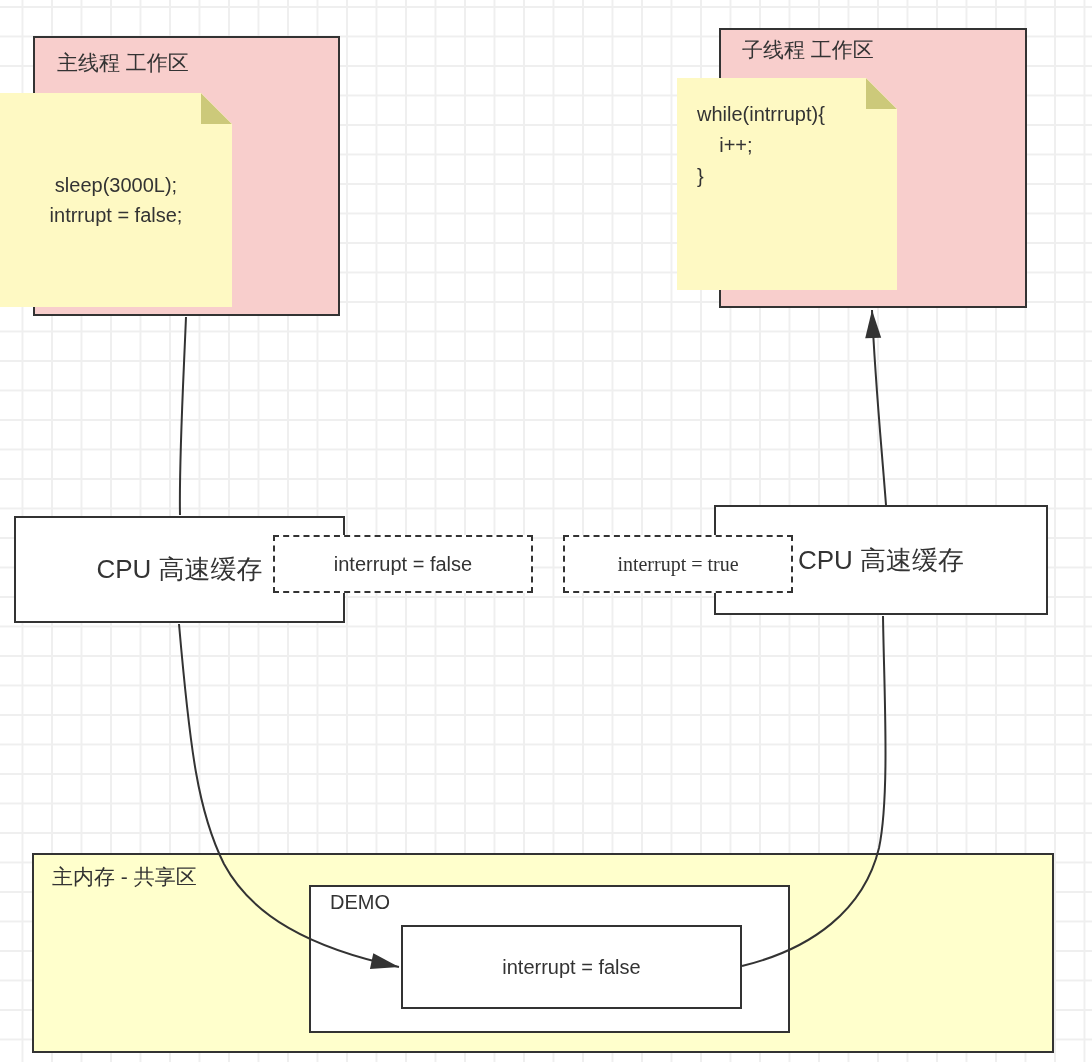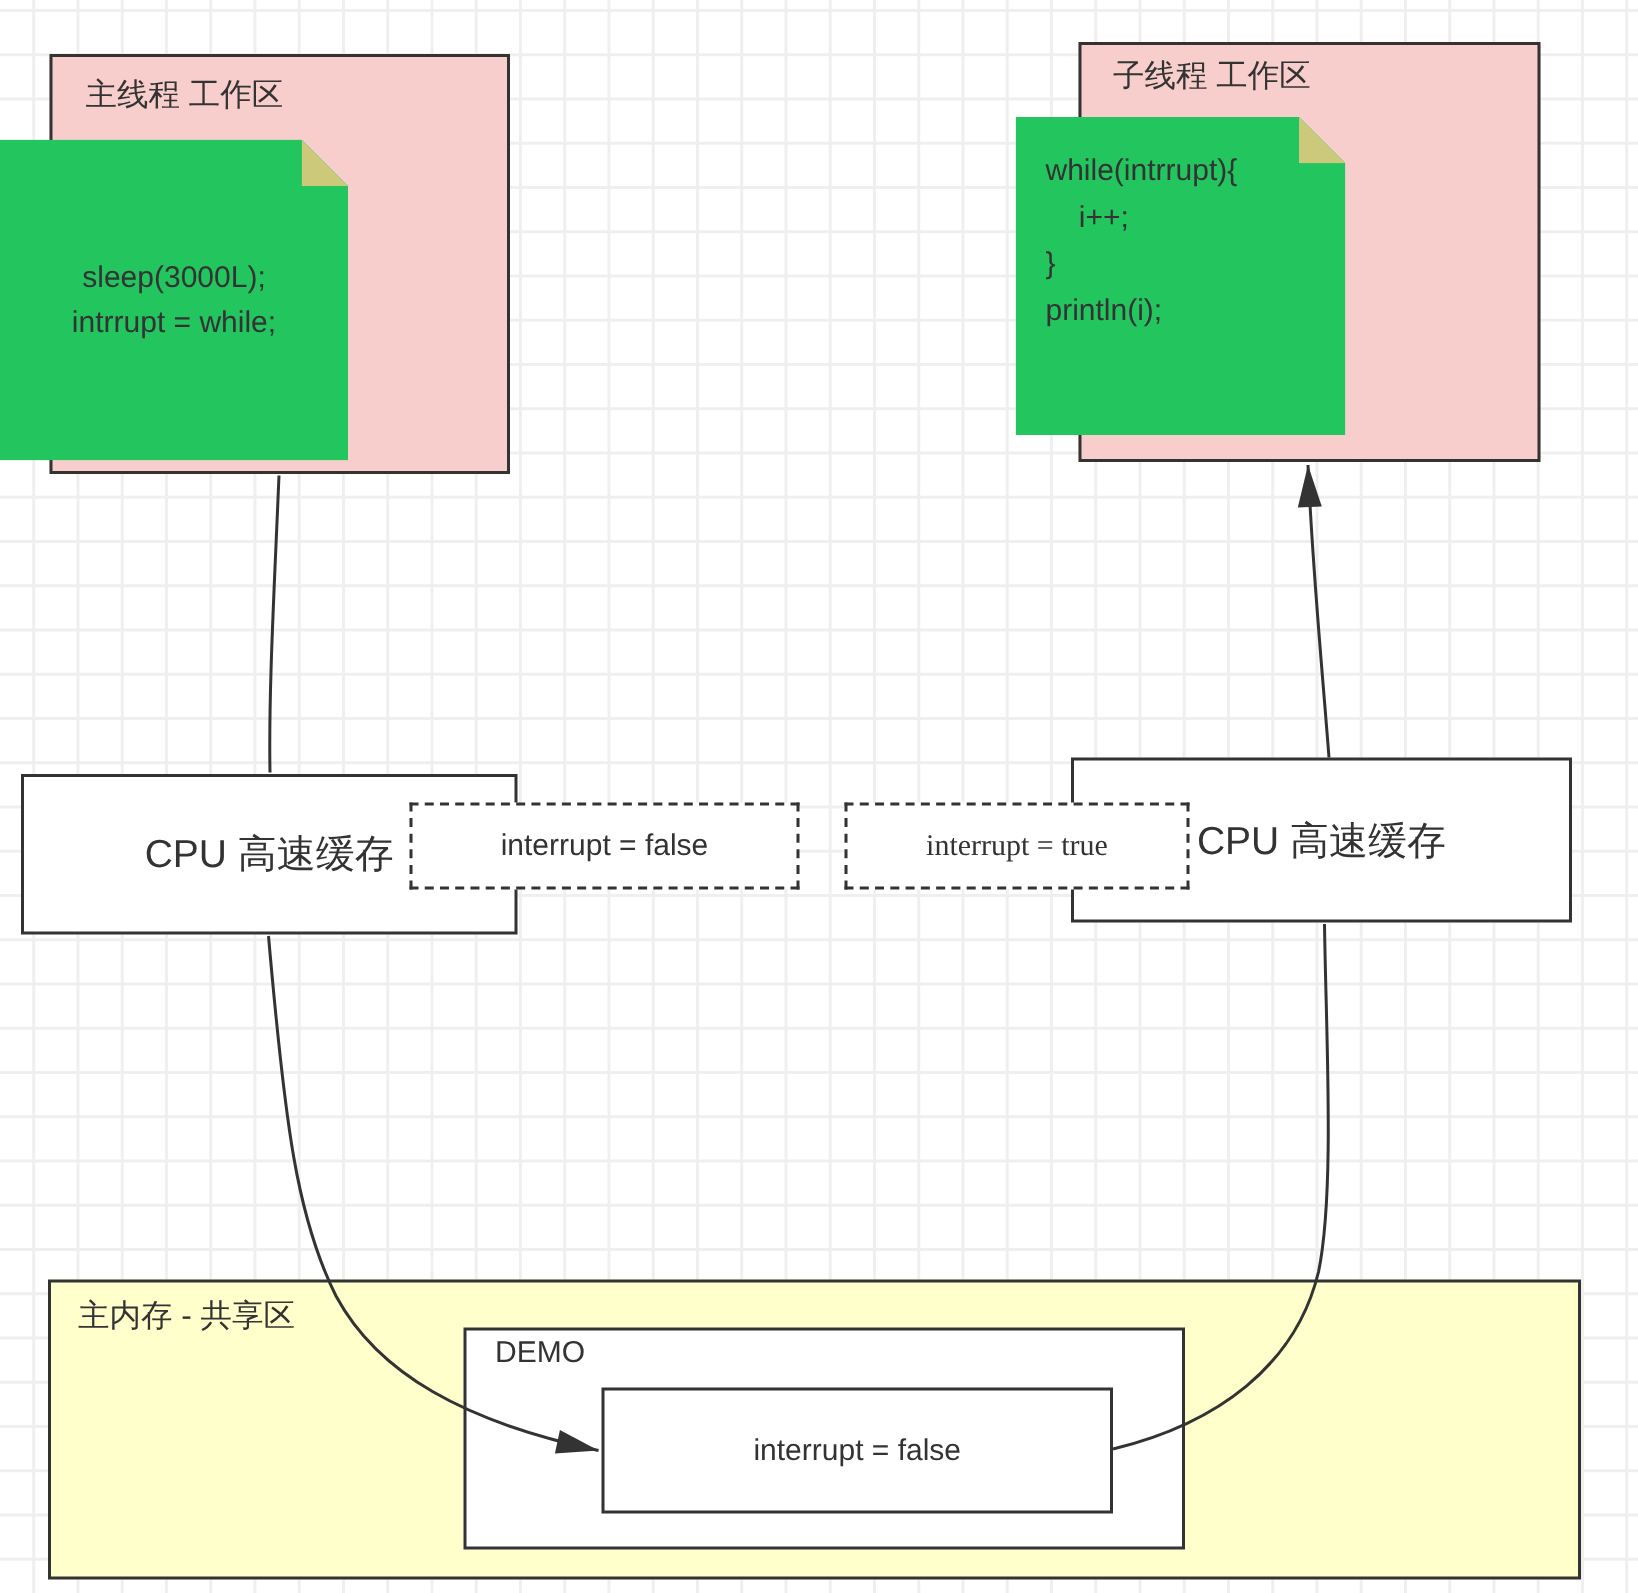--- a/index.html
+++ b/index.html
@@ -13,21 +13,21 @@
     background-size:29.5px 29.5px;
     background-position:-8px 6px;
   }
   .abs{position:absolute;box-sizing:border-box;}
   .solid{border:2px solid #333;}
   
   .workspace{background:#f8cecc;z-index:1;font-size:21px;}
   .ws-main{left:33px;top:36px;width:307px;height:280px;padding:11px 0 0 22px;}
   .ws-child{left:719px;top:28px;width:308px;height:280px;padding:6px 0 0 21px;}
   
-  .note{background:#22c55e;z-index:2;font-size:20px;line-height:30px;
+  .note{background:#fef9c3;z-index:2;font-size:20px;line-height:30px;
         clip-path:polygon(0 0, calc(100% - 31px) 0, 100% 31px, 100% 100%, 0 100%);}
   .note-main{left:0;top:93px;width:232px;height:214px;display:flex;flex-direction:column;
              align-items:center;justify-content:center;text-align:center;}
   .note-child{left:677px;top:78px;width:220px;height:212px;padding:21px 0 0 20px;line-height:31px;}
   .note .line{white-space:pre;}
   .fold{position:absolute;right:0;top:0;width:31px;height:31px;background:#ccc97a;
         clip-path:polygon(0 0, 100% 100%, 0 100%);}
   
   .cpu{background:#fff;z-index:2;display:flex;align-items:center;justify-content:center;font-size:26px;}
   .cpu-left{left:14px;top:516px;width:331px;height:107px;}
@@ -54,29 +54,28 @@
   <span>主线程 工作区</span>
 </div>
 
 <div class="abs solid workspace ws-child">
   <span>子线程 工作区</span>
 </div>
 
 <div class="abs note note-main">
   <div class="fold"></div>
   <div class="line">sleep(3000L);</div>
-  <div class="line">intrrupt = while;</div>
+  <div class="line">intrrupt = false;</div>
 </div>
 
 <div class="abs note note-child">
   <div class="fold"></div>
   <div class="line">while(intrrupt){</div>
   <div class="line">    i++;</div>
   <div class="line">}</div>
-  <div class="line">println(i);</div>
 </div>
 
 <div class="abs solid cpu cpu-left">
   <span>CPU 高速缓存</span>
 </div>
 <div class="abs solid cpu cpu-right">
   <span>CPU 高速缓存</span>
 </div>
 
 <div class="abs dashedbox dash-false">

